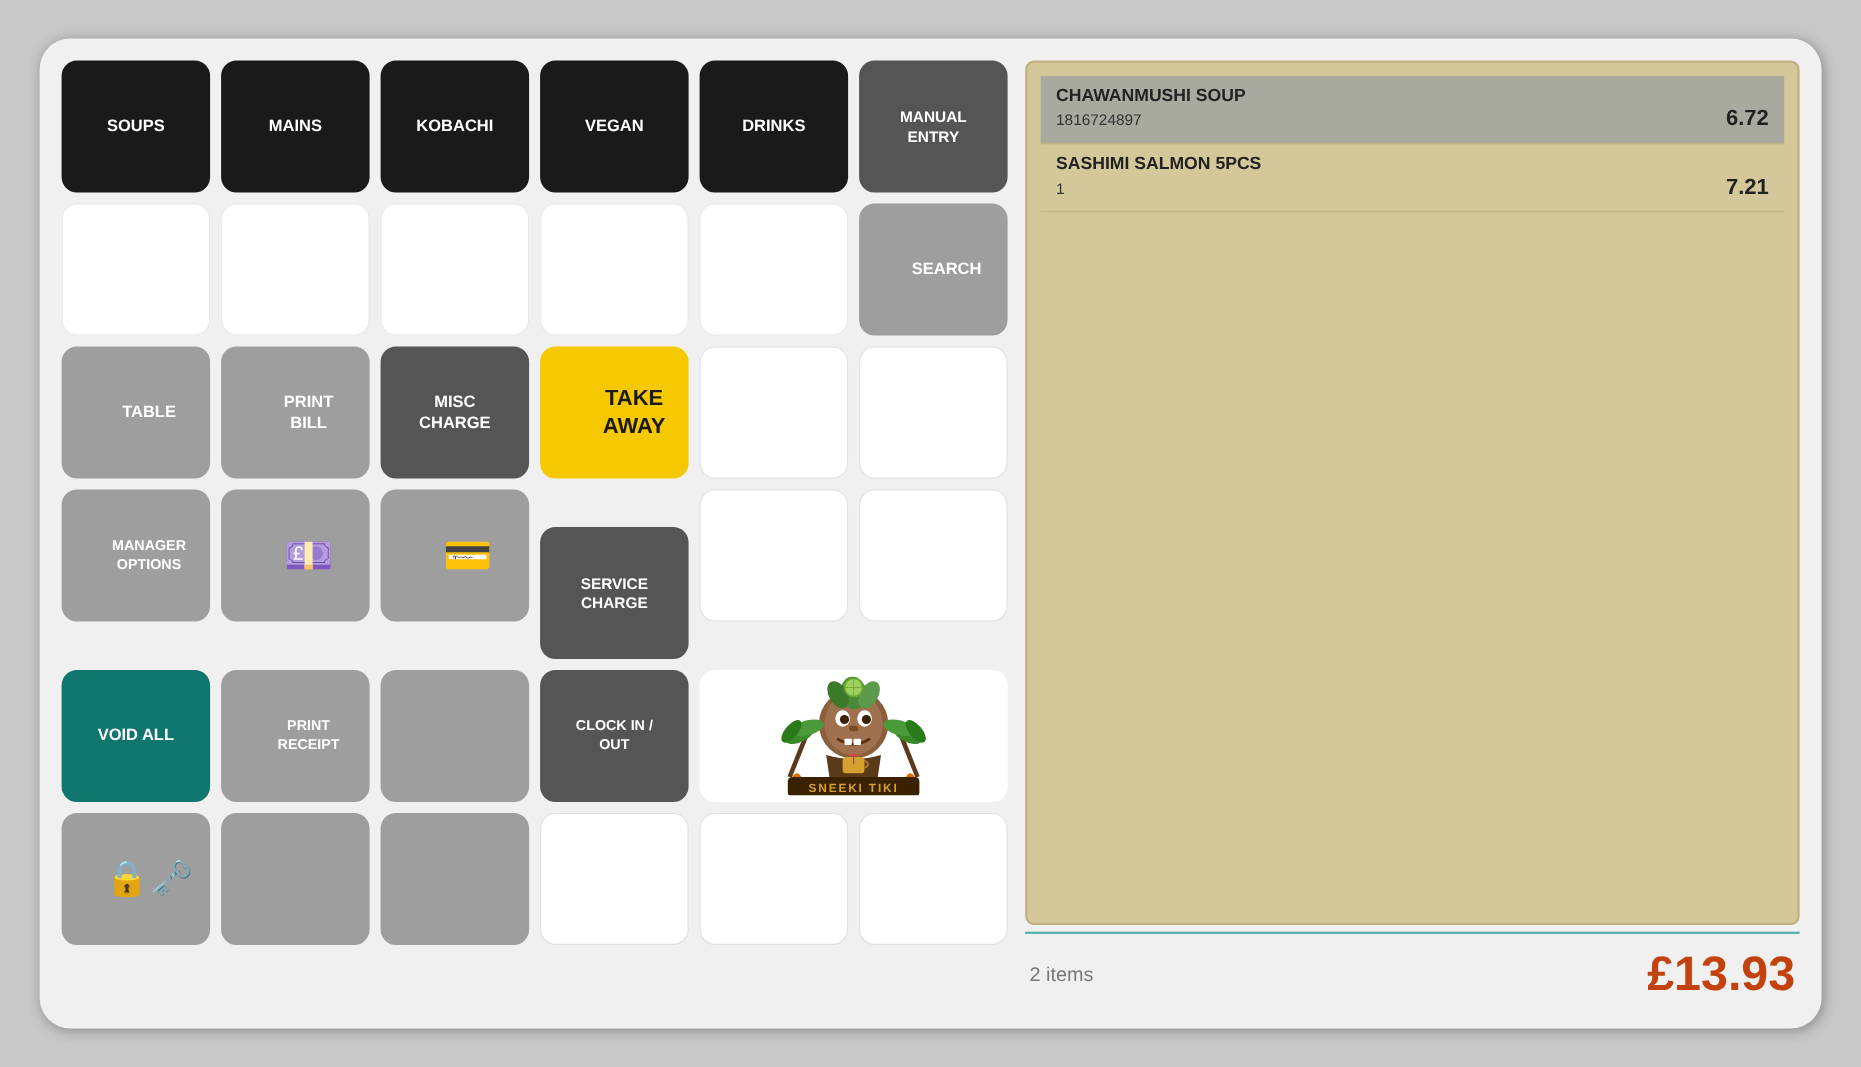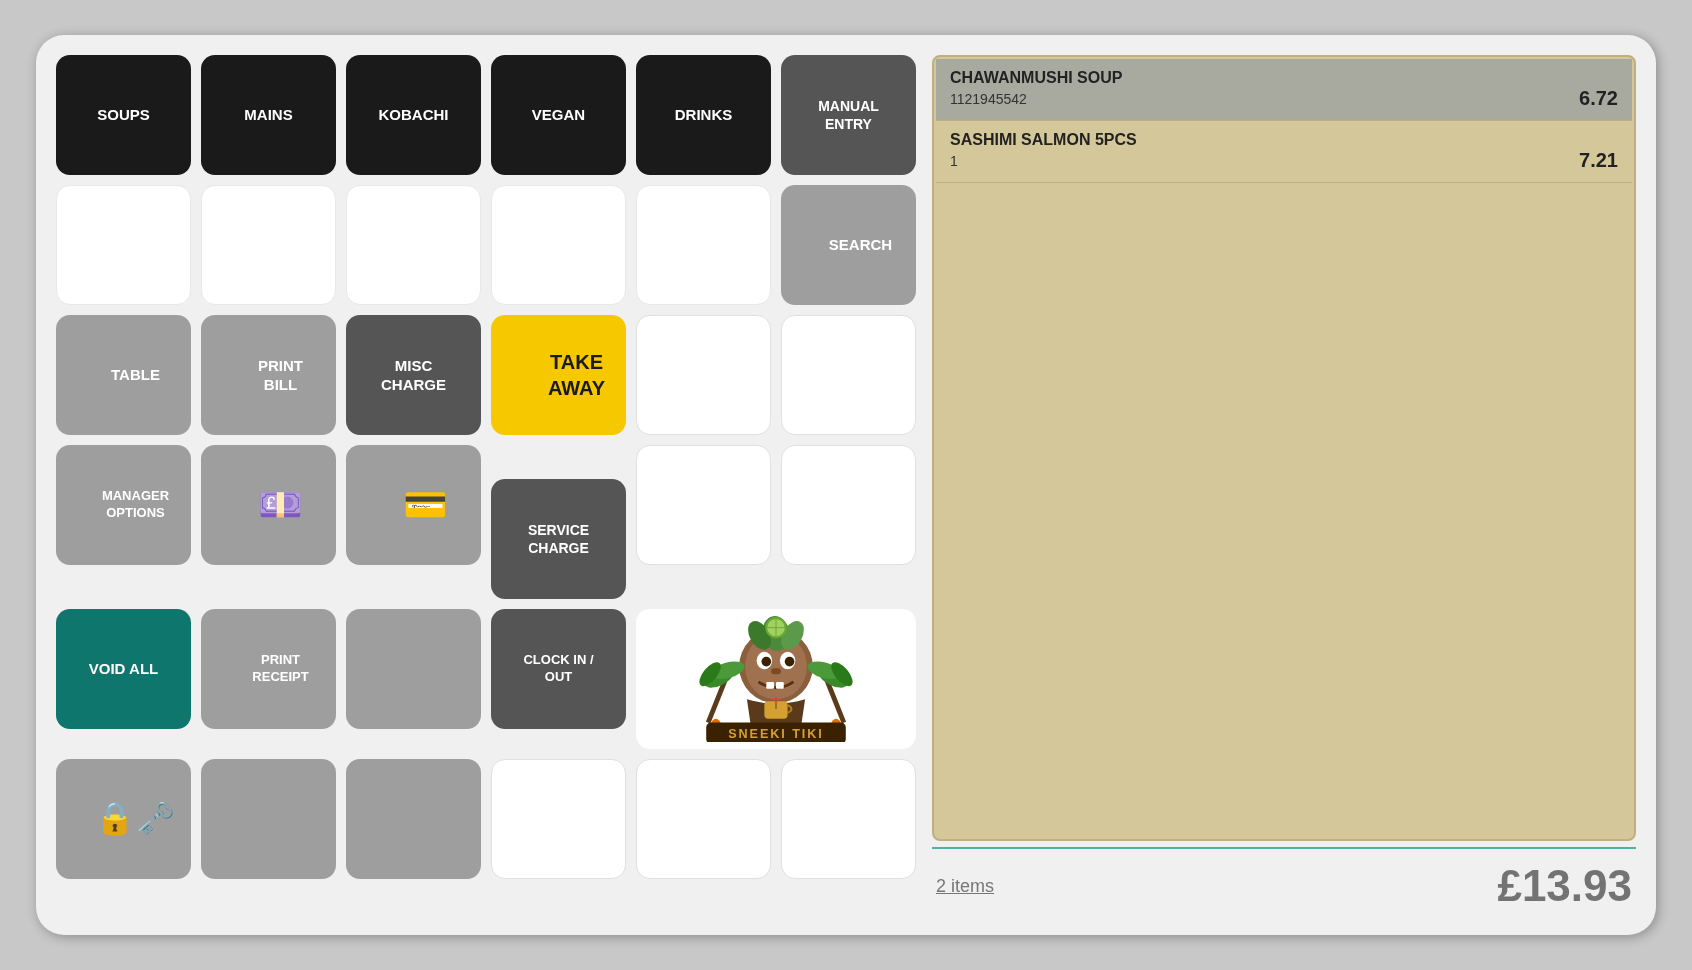--- a/index.html
+++ b/index.html
@@ -83,21 +83,21 @@
       border: 1px solid #e8e8e8;
     }
     .btn-logo {
       background: #fff;
       border-radius: 14px;
       overflow: hidden;
       display: flex;
       align-items: center;
       justify-content: center;
       grid-column: span 2;
-      height: 140px;
+      height: 120px;
     }
     .logo-svg {
       width: 90%;
       height: 90%;
     }
     
     .btn-icon {
       flex-direction: column;
       gap: 4px;
     }
@@ -116,21 +116,21 @@
       display: flex;
       flex-direction: column;
       gap: 0;
     }
     .receipt-area {
       background: #d4c89a;
       border: 2px solid #c0b080;
       border-radius: 8px;
       flex: 1;
       overflow-y: auto;
-      padding: 2px;
+      padding: 12px;
     }
     .receipt-item {
       padding: 10px 14px;
       border-bottom: 1px solid #bdb080;
     }
     .receipt-item.highlighted {
       background: #a8aaa0;
     }
     .receipt-item-name {
       font-size: 16px;
@@ -156,26 +156,25 @@
       display: flex;
       justify-content: space-between;
       align-items: center;
       padding: 12px 4px 4px 4px;
       border-top: 2px solid #50b0a8;
       margin-top: 6px;
     }
     .items-count {
       font-size: 18px;
       color: #777;
-      text-decoration: underline;
     }
     .total-price {
       font-size: 44px;
       font-weight: bold;
-      color: #737373;
+      color: #c2410c;
     }
   </style>
 </head>
 <body>
 
 <div class="main-container">
 
   <div class="left-panel">
 
     <div class="btn-grid">
@@ -292,21 +291,21 @@
     </div>
 
   </div>
 
   <div class="right-panel">
     <div class="receipt-area">
 
       <div class="receipt-item highlighted">
         <div class="receipt-item-name">CHAWANMUSHI SOUP</div>
         <div class="receipt-item-row">
-          <span class="receipt-item-sub">1121945542</span>
+          <span class="receipt-item-sub">1816724897</span>
           <span class="receipt-item-price">6.72</span>
         </div>
       </div>
 
       <div class="receipt-item">
         <div class="receipt-item-name">SASHIMI SALMON 5PCS</div>
         <div class="receipt-item-row">
           <span class="receipt-item-sub">1</span>
           <span class="receipt-item-price">7.21</span>
         </div>

